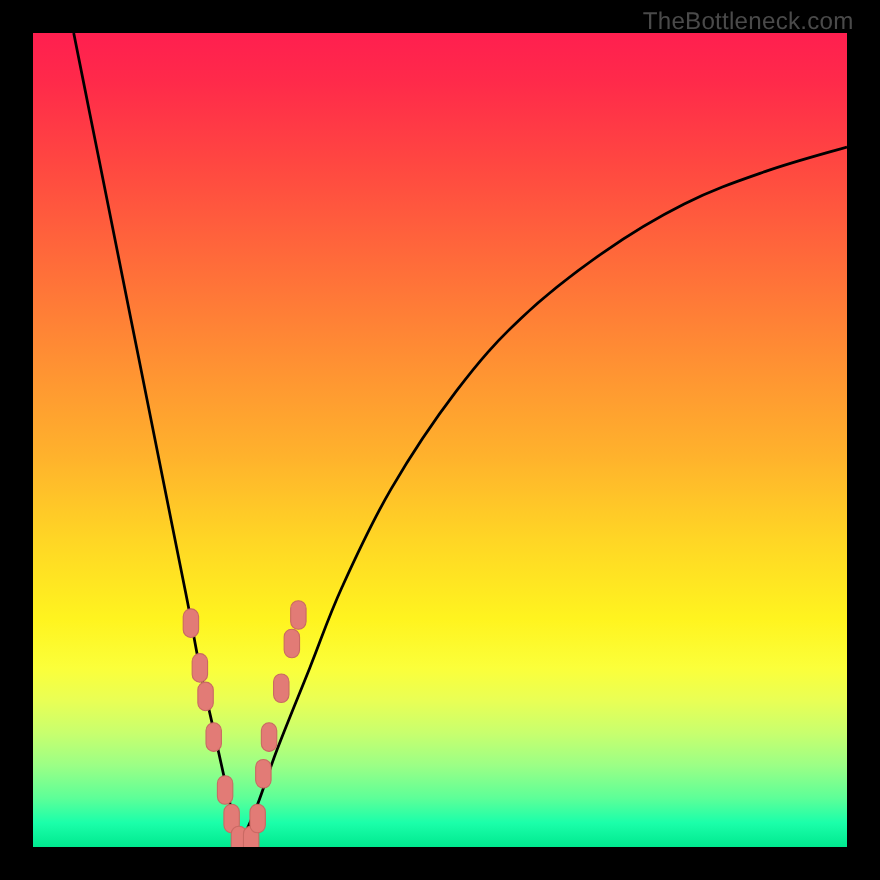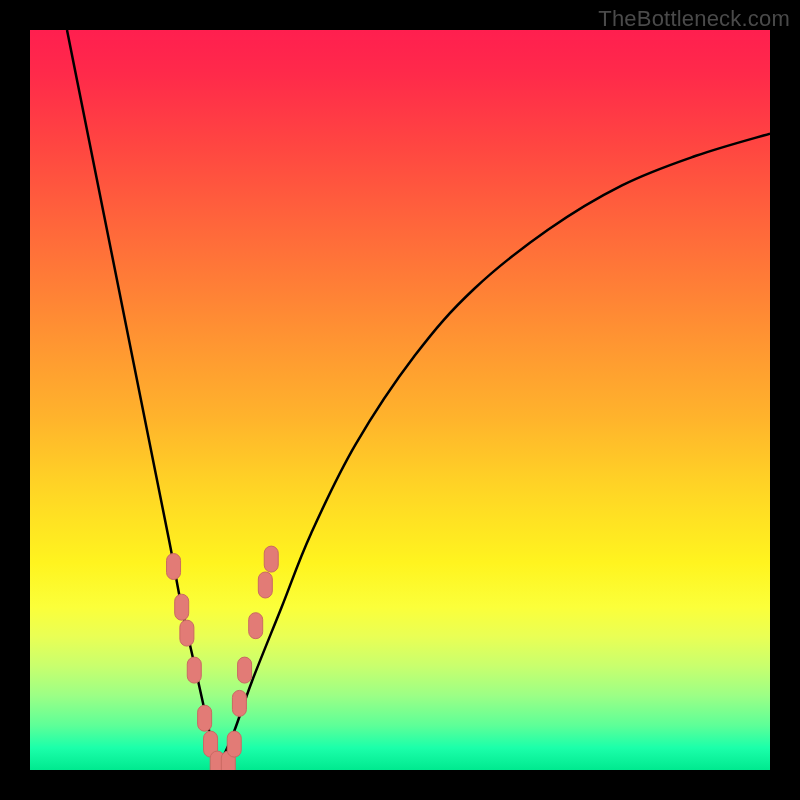--- a/index.html
+++ b/index.html
@@ -13,21 +13,21 @@
   }
   .frame {
     position: relative;
     width: 800px;
     height: 800px;
     background: #000;
   }
   .watermark {
     position: absolute;
     top: 6px;
-    right: 10px;
+    right: 24px;
     color: #4a4a4a;
     font-size: 22px;
     font-weight: 500;
     letter-spacing: 0.2px;
     z-index: 10;
   }
   .plot-area {
     position: absolute;
     left: 30px;
     top: 30px;

